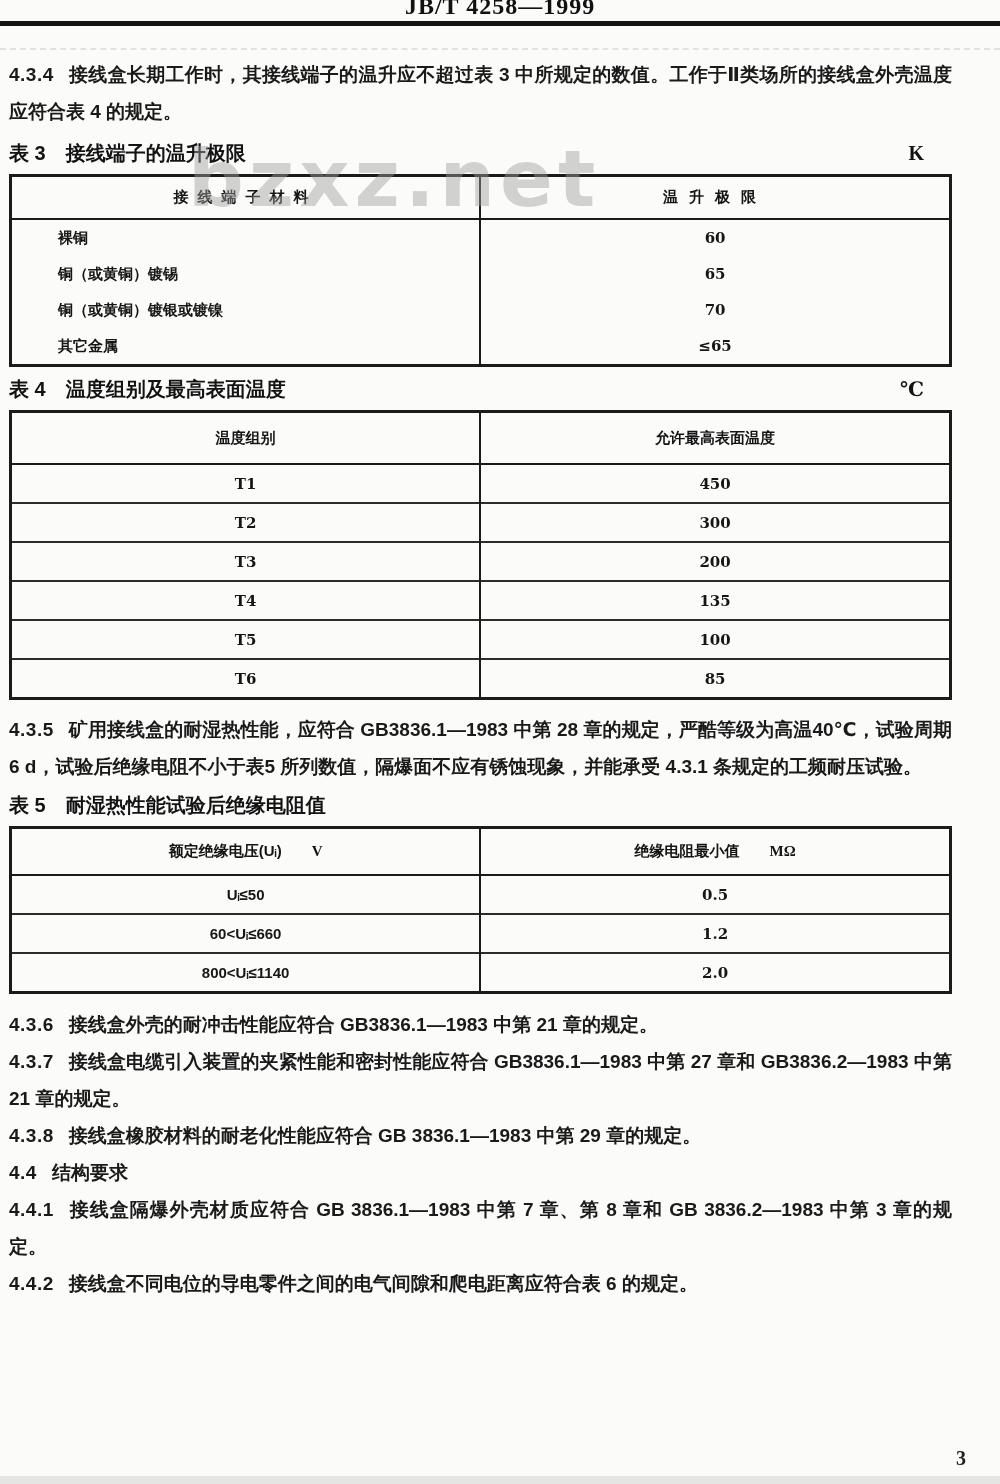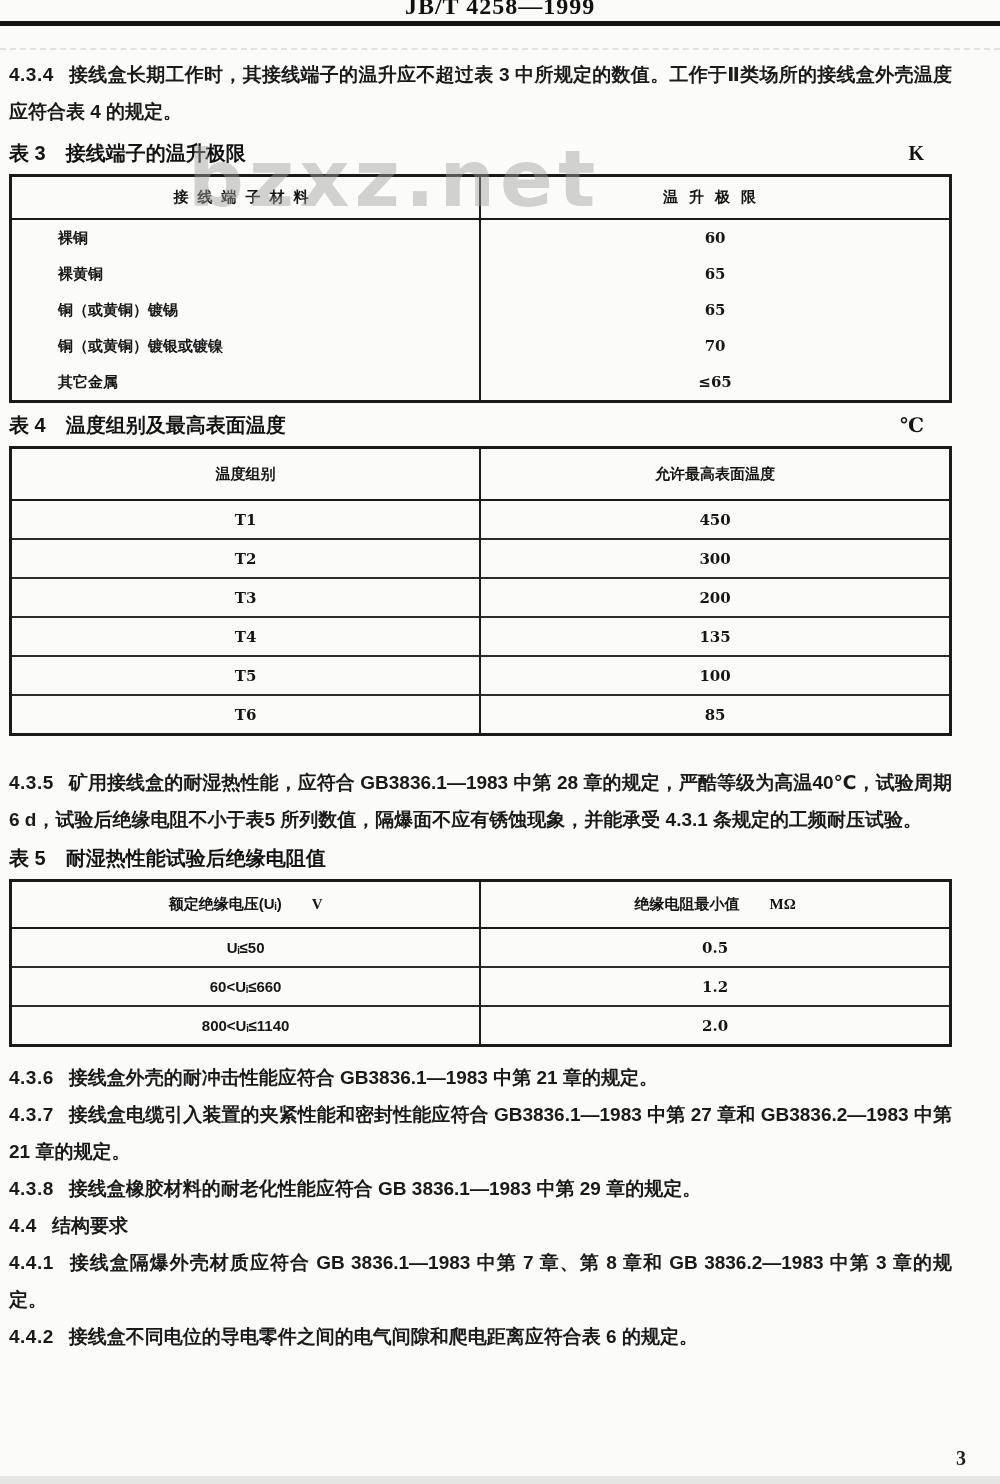--- a/index.html
+++ b/index.html
@@ -14,21 +14,21 @@
     font-family:"Liberation Serif","DejaVu Serif",serif;
     font-weight:700; font-size:24px; letter-spacing:1px; color:#111;
   }
   .rule { height:5px; background:#141414; margin-top:2px; }
   .faint-line { border-top:2px dashed #e2e2e0; margin-top:22px; }
   .content { padding:0 48px 0 9px; position:relative; z-index:1; }
 
   .para { font-size:19px; line-height:37px; text-align:justify; margin:0; font-weight:600; color:#1a1a1a; }
   .para .num { font-weight:700; margin-right:15px; letter-spacing:0.5px; }
   .p-434 { margin-top:6px; }
-  .p-435 { margin-top:28px; }
+  .p-435 { margin-top:11px; }
   .bottom-paras { margin-top:12px; }
 
   .tcaption { position:relative; font-weight:700; font-size:20px; height:28px; line-height:28px; color:#131313; }
   .tcap-3 { margin-top:9px; }
   .tcap-4 { margin-top:8px; }
   .tcap-5 { margin-top:6px; }
   .tcaption .unit {
     position:absolute; right:28px; top:0; font-weight:700; font-size:20px;
     font-family:"Liberation Serif","DejaVu Serif",serif;
   }
@@ -97,24 +97,20 @@
           <th class="c1 sp8">接线端子材料</th>
           <th class="sp10">温升极限</th>
         </tr>
       </thead>
       <tbody>
         <tr>
           <td class="c1 mat">裸铜</td>
           <td class="val">60</td>
         </tr>
         <tr>
-          <td class="c1 mat">裸黄铜</td>
-          <td class="val">65</td>
-        </tr>
-        <tr>
           <td class="c1 mat">铜（或黄铜）镀锡</td>
           <td class="val">65</td>
         </tr>
         <tr>
           <td class="c1 mat">铜（或黄铜）镀银或镀镍</td>
           <td class="val">70</td>
         </tr>
         <tr>
           <td class="c1 mat">其它金属</td>
           <td class="val">≤65</td>

